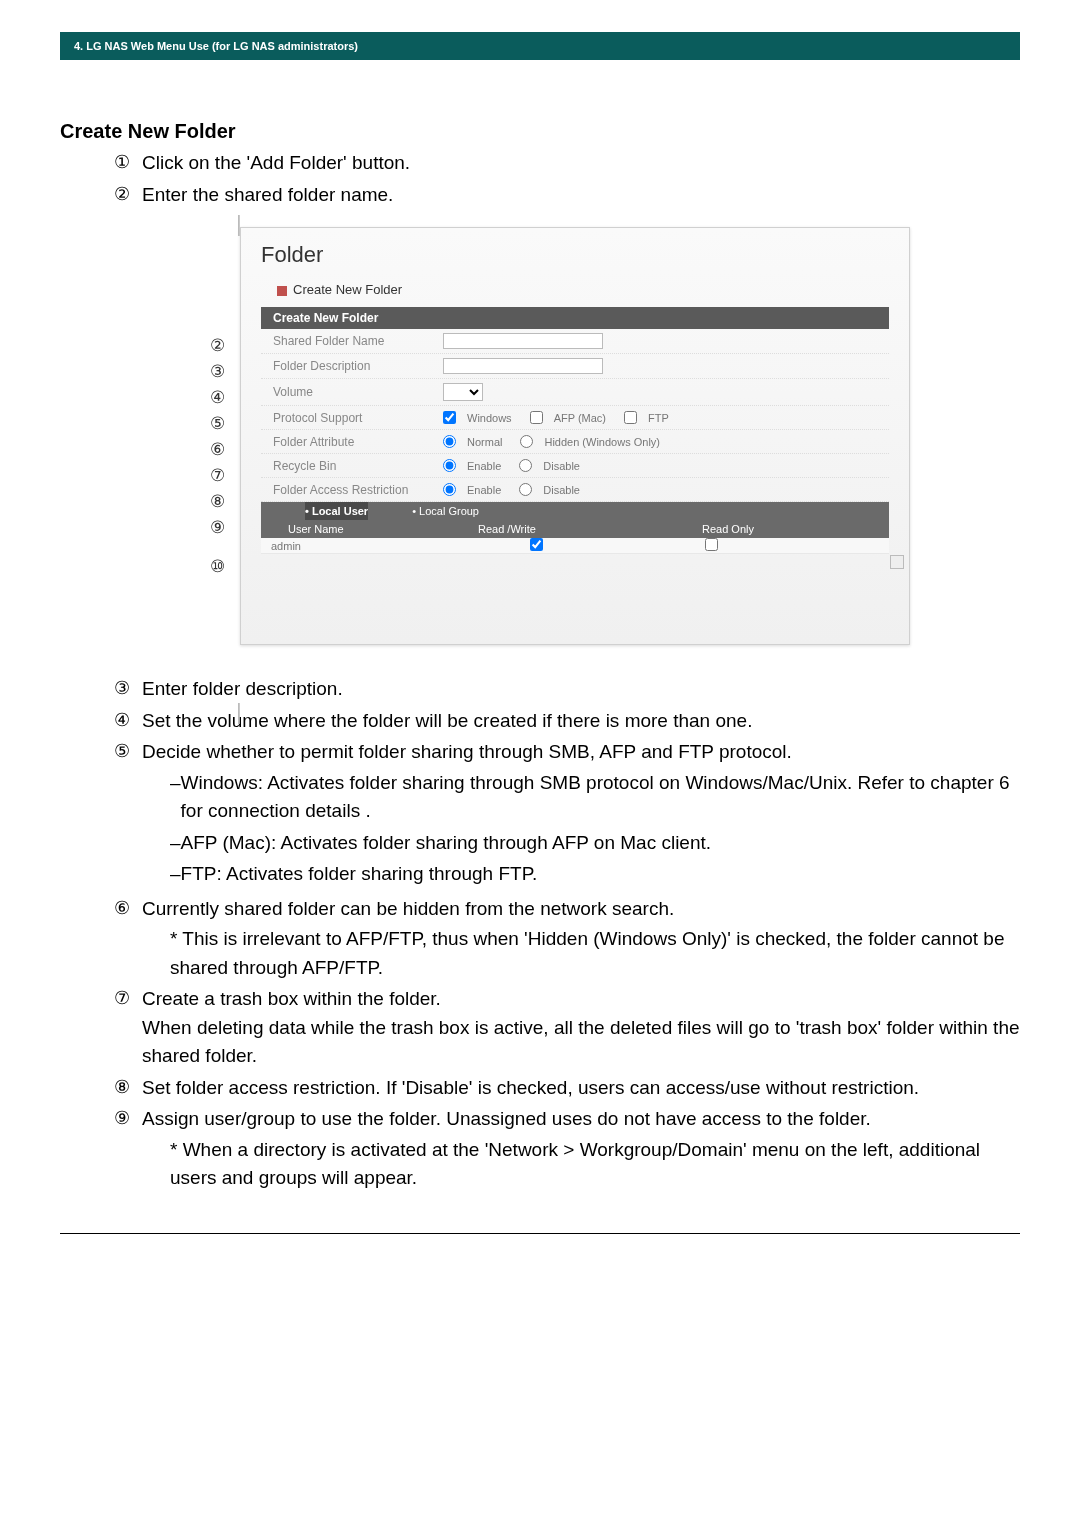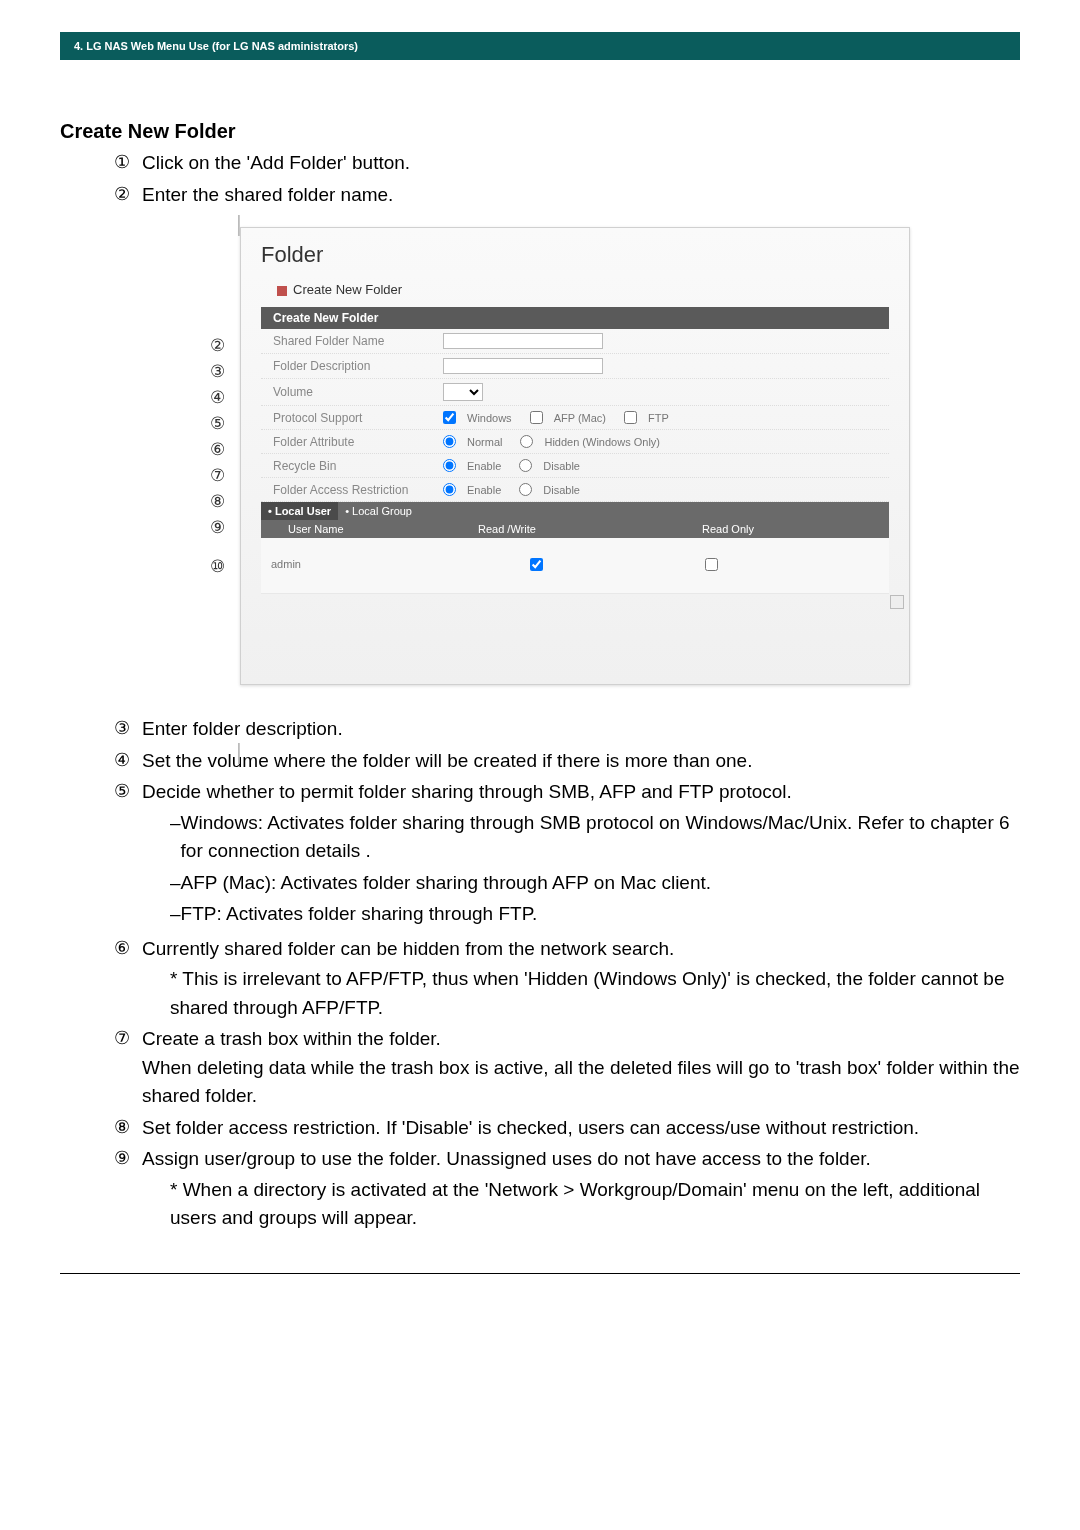--- a/index.html
+++ b/index.html
@@ -116,30 +116,30 @@
   .ui-row .lbl { width: 170px; color:#888; }
   .ui-row input[type=text]{
     height:16px; width:160px; border:1px solid #bbb; background:#fff;
   }
   .ui-row select{ height:18px; width:40px; border:1px solid #bbb; background:#fff;}
   .opts { display:flex; gap:18px; align-items:center; color:#777;}
   .opts label { display:flex; align-items:center; gap:11px; font-size:11px;}
   .tabbar {
     display:flex; gap:0; margin:0 20px; background:#6a6a6a; color:#fff; font-size:11px;
   }
-  .tabbar .tab { padding:3px 7px; }
+  .tabbar .tab { padding:3px 0;margin-left:44px; }
   .tabbar .tab.active { background:#4a4a4a; font-weight:bold;}
   .tablehead {
     display:flex; margin:0 20px; background:#6a6a6a; color:#fff; font-size:11px; padding:3px 17px;
   }
   .tablehead div:nth-child(1){ width:200px; padding-left:10px;}
   .tablehead div:nth-child(2){ width:150px; }
   .tablehead div:nth-child(3){ width:200px; text-align:center;}
   .tablerow {
-    display:flex; margin:0 20px; background:#f8f8f8; padding:20px 0; border-bottom:1px solid #e8e8e8; font-size:11px; color:#777;
+    display:flex; margin:0 20px; background:#f8f8f8; padding:0 0; border-bottom:1px solid #e8e8e8; font-size:11px; color:#777;align-items:center;
   }
   .tablerow div:nth-child(1){ width:200px; padding-left:10px;}
   .tablerow div:nth-child(2){ width:150px; text-align:center;}
   .tablerow div:nth-child(3){ width:200px; text-align:center;}
   .scroll-stub{
     position:absolute; right:6px; bottom:76px; width:14px; height:14px; border:1px solid #bbb; background:#eee;
   }
   .hr {
     border: none;
     border-top: 1.5px solid #000;

